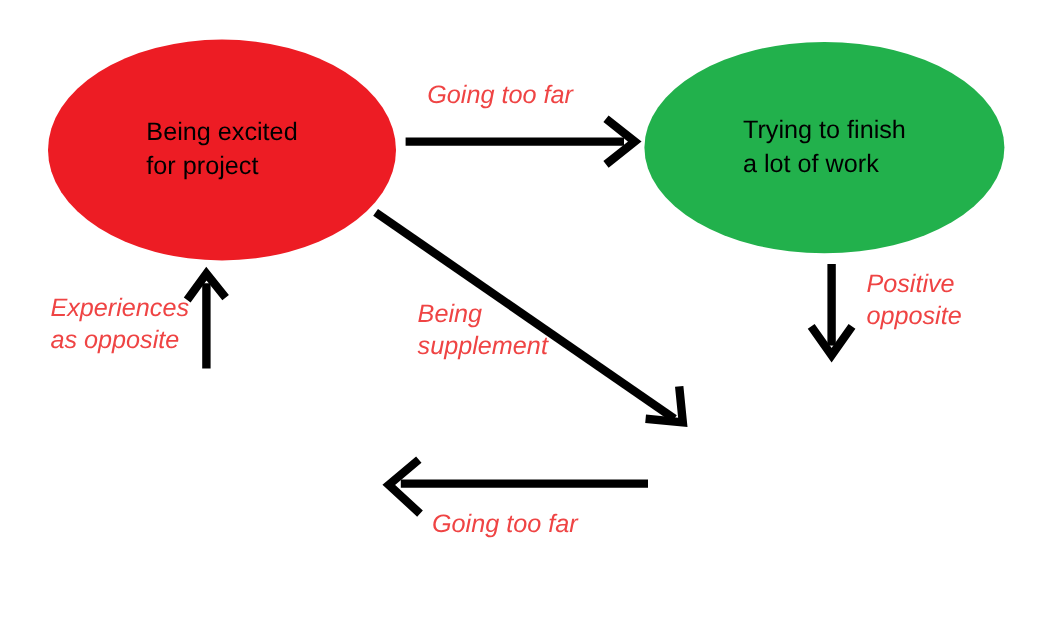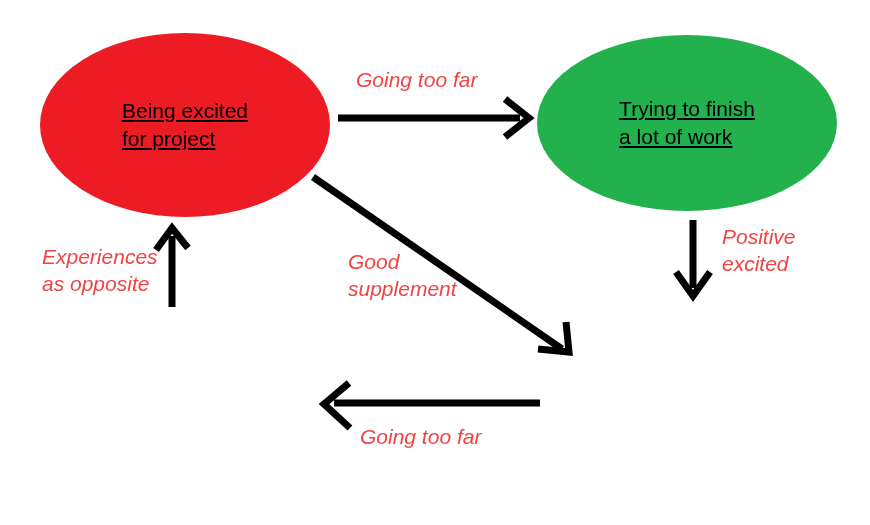--- a/index.html
+++ b/index.html
@@ -21,21 +21,20 @@
     display: flex;
     align-items: center;
     justify-content: center;
   }
   .node-label {
     font-size: 21px;
     line-height: 1.32;
     color: #000000;
     white-space: pre-line;
     text-align: left;
-    text-decoration: underline;
   }
   #node-being-excited   { left: 40px;  top: 33px;  width: 290px; height: 184px; }
   #node-trying-finish   { left: 537px; top: 35px;  width: 300px; height: 176px; }
   #node-have-finished   { left: 552px; top: 302px; width: 300px; height: 186px; }
   #node-breakdown       { left: 27px;  top: 315px; width: 288px; height: 186px; }
 
   .edge-label {
     position: absolute;
     font-size: 21px;
     font-style: italic;
@@ -101,23 +100,23 @@
   <div class="node" id="node-trying-finish" style="background-color: rgb(34, 177, 76);">
     <div class="node-label">Trying to finish
 a lot of work</div>
   </div>
 
 
 
   <div class="edge-label" id="label-going-too-far-top">Going too far</div>
 
   <div class="edge-label" id="label-positive-opposite">Positive
-excited</div>
+opposite</div>
 
-  <div class="edge-label" id="label-good-supplement">Good
+  <div class="edge-label" id="label-good-supplement">Being
 supplement</div>
 
   <div class="edge-label" id="label-going-too-far-bottom">Going too far</div>
 
   <div class="edge-label" id="label-experiences">Experiences
 as opposite</div>
 
 </div>
 
 </body></html>

